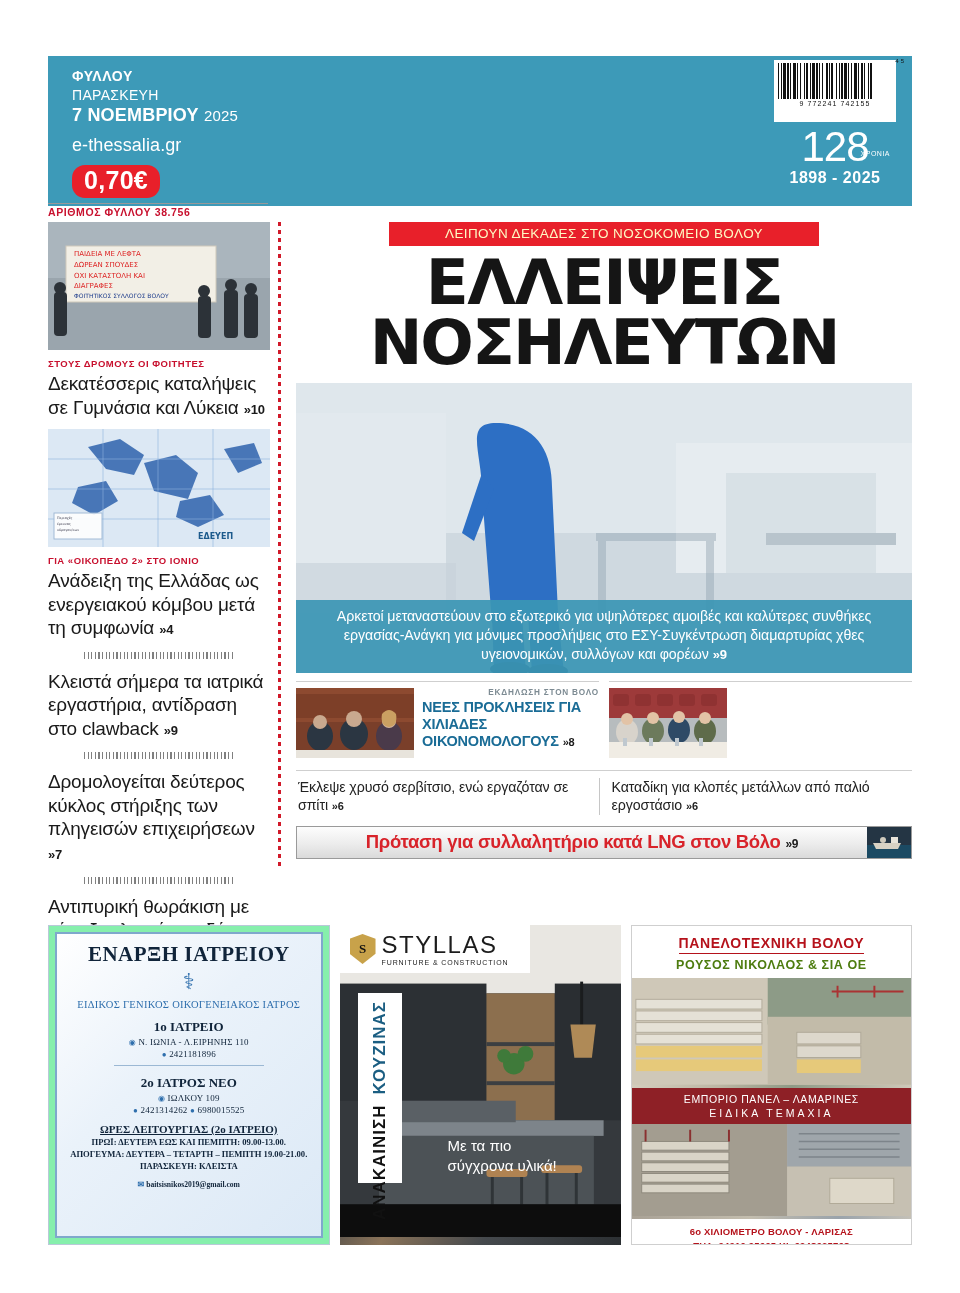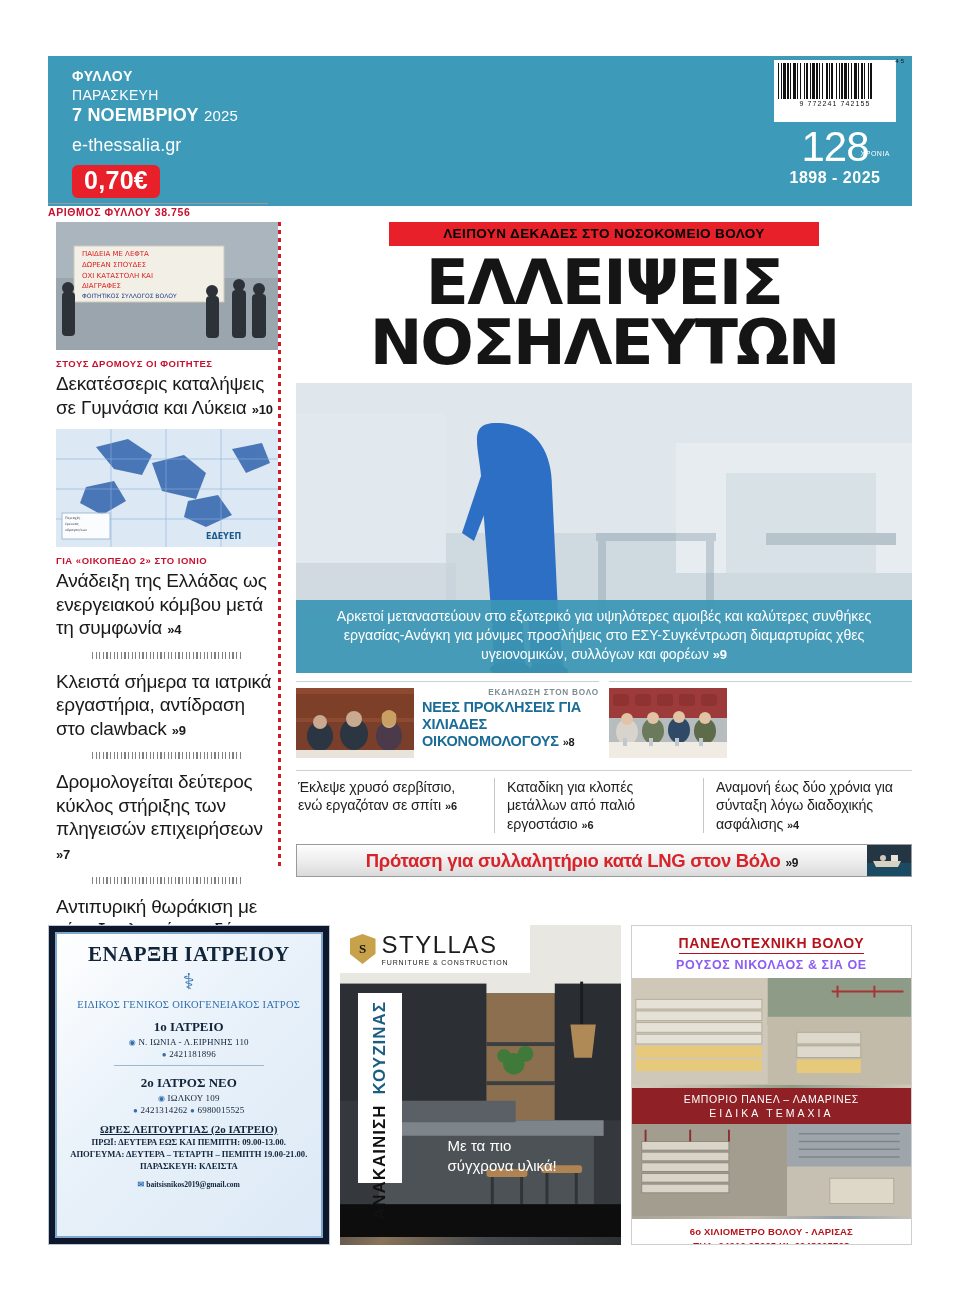--- a/index.html
+++ b/index.html
@@ -17,21 +17,21 @@
     background: #3d9ab8;
   }
   .mh-left { position:absolute; left:24px; top:12px; width:190px; color:#fff; }
   .mh-city { font-size:14px; font-weight:700; letter-spacing:0.6px; line-height:1.25;}
   .mh-day  { font-size:14px; font-weight:400; letter-spacing:0.3px; line-height:1.3;}
   .mh-date { font-size:18px; font-weight:700; letter-spacing:0.2px; line-height:1.25; }
   .mh-date span.yr { font-weight:400; font-size:15px; }
   .mh-site { font-size:18px; font-weight:400; margin-top:9px; letter-spacing:0.1px;}
   .mh-price {
     margin-top:9px; display:inline-block; background:#e8202a; color:#fff;
-    font-size:25px; font-weight:700; padding:1px 12px 3px; border-radius:6px;
+    font-size:25px; font-weight:700; padding:1px 12px 3px; border-radius:13px;
     letter-spacing:0.3px;
   }
   .mh-logo {
     position:absolute; left:205px; top:18px; width:520px; text-align:center;
   }
   .mh-logo .word {
     font-family:"DejaVu Sans", sans-serif;
     font-size:83px; font-weight:700; color:#fff; letter-spacing:-1px;
     line-height:0.97; white-space:nowrap;
   }
@@ -61,21 +61,21 @@
   .anniv .chron { position:absolute; right:6px; bottom:9px; font-size:7px; letter-spacing:0.5px;}
   .anniv .years { font-size:16px; font-weight:700; letter-spacing:0.5px; margin-top:3px;}
 
   .issue-no {
     position:absolute; left:48px; top:206px; font-size:10.5px; font-weight:700;
     color:#c8102e; letter-spacing:0.6px;
   }
   .mh-rule { position:absolute; left:48px; top:203px; width:220px; height:1px; background:#999; }
 
   
-  .leftcol { position:absolute; left:56px; top:222px; width:222px; }
+  .leftcol { position:absolute; left:48px; top:222px; width:222px; }
   .lc-photo { width:222px; height:128px; position:relative; overflow:hidden; background:#cfd6da;}
   .lc-kicker { font-size:9.5px; font-weight:700; color:#c8102e; letter-spacing:0.5px; margin:8px 0 3px;}
   .lc-head {
     font-size:19px; line-height:1.24; color:#1a1a1a; font-weight:400; letter-spacing:-0.2px;
   }
   .ref { font-weight:700; font-size:13px; white-space:nowrap; }
   .dots-sep { margin:12px 0 11px; height:7px;
     background-image:repeating-linear-gradient(to right,#555 0 1.2px,transparent 1.2px 3.6px);
     background-size:100% 7px; background-repeat:no-repeat; background-position:center;
     width:150px; margin-left:auto; margin-right:auto; opacity:.75;}
@@ -84,22 +84,22 @@
 
   
   .vdots {
     position:absolute; left:278px; top:222px; width:3px; height:648px;
     background-image:repeating-linear-gradient(to bottom,#d11a2a 0 4px,transparent 4px 8px);
   }
 
   
   .main { position:absolute; left:296px; top:222px; width:616px; }
   .topbar-red {
-    margin:0 auto; width:430px; background:#e8202a; color:#000000; text-align:center;
-    font-size:13.5px; font-weight:700; letter-spacing:0.4px; padding:4px 0 5px;
+    margin:0 auto; width:430px; background:#e8202a; color:#fef9c3; text-align:center;
+    font-size:13.5px; font-weight:400; letter-spacing:0.4px; padding:4px 0 5px;
   }
   .mega {
     text-align:center; color:#151515; font-weight:700;
     font-size:63px; line-height:0.96; letter-spacing:-1.5px; margin-top:7px;
     font-family:"DejaVu Sans", sans-serif;
   }
   .mega .l2 { letter-spacing:-2px; }
 
   .hero {
     position:relative; margin-top:9px; width:616px; height:290px; overflow:hidden;
@@ -133,21 +133,21 @@
   }
   .lng-text { flex:1; text-align:center; color:#d8232a; font-size:18.5px; font-weight:700; letter-spacing:-0.3px;}
   .lng-text .ref{ color:#1a1a1a; font-size:12px;}
   .lng-thumb { width:44px; height:31px; background:#2a3d4d; overflow:hidden; position:relative;}
 
   
   .ads { position:absolute; left:48px; top:925px; width:864px; height:320px; display:flex; gap:10px;}
   .ad { position:relative; overflow:hidden; }
 
   
-  .ad1 { width:288px; background:#0f172a; border:1px solid #b9c9d8; padding:6px; }
+  .ad1 { width:288px; background:#86efac; border:1px solid #b9c9d8; padding:6px; }
   .ad1-inner{ border:2px solid #7fa8cc; height:100%; background:
       linear-gradient(135deg,#ffffff 0%,#eaf2fa 40%,#dce9f6 100%); padding:8px 6px; text-align:center;}
   .ad1 .t1 { font-family:"Liberation Serif", serif; font-size:21px; font-weight:700; color:#10243a; letter-spacing:0.5px;}
   .caduceus { color:#2f6fad; font-size:22px; line-height:1; margin:4px 0 6px;}
   .ad1 .t2 { font-family:"Liberation Serif", serif; font-size:22px; font-weight:700; color:#10243a; letter-spacing:0.4px;}
   .ad1 .t3 { font-family:"Liberation Serif", serif; font-size:10.5px; color:#2f6fad; letter-spacing:0.3px; margin-top:1px;}
   .ad1 .t4 { font-family:"Liberation Serif", serif; font-size:13px; font-weight:700; color:#10243a; margin-top:9px;}
   .ad1 .line { font-family:"Liberation Serif", serif; font-size:9px; color:#10243a; margin-top:2px; letter-spacing:0.2px;}
   .pin{ color:#2f6fad; font-size:8px; }
   .hr-thin{ height:1px; background:#9bb8d4; width:150px; margin:6px auto;}
@@ -179,21 +179,21 @@
   .ad2-tag{ position:absolute; left:108px; bottom:70px; color:#fff; font-size:15px; line-height:1.3;}
   .ad2-bottom{ position:absolute; left:0; bottom:0; width:288px; height:34px; background:#0d0d0d;
                color:#fff; font-size:12.5px; display:flex; align-items:center; justify-content:center;
                letter-spacing:0.2px;}
 
   
   .ad3 { width:288px; background:#fff; border:1px solid #cfcfcf; }
   .ad3-head{ padding:8px 6px 6px; text-align:center; }
   .ad3-h1{ font-size:14px; font-weight:700; color:#b5121b; letter-spacing:0.6px;
            border-bottom:1.5px solid #b5121b; display:inline-block; padding-bottom:2px;}
-  .ad3-h2{ font-size:12.5px; font-weight:700; color:#8b5cf6; letter-spacing:0.6px; margin-top:4px;}
+  .ad3-h2{ font-size:12.5px; font-weight:700; color:#4d7c0f; letter-spacing:0.6px; margin-top:4px;}
   .ad3-photo1{ height:110px; background:linear-gradient(100deg,#d8d2c3 0%,#bdb6a4 35%,#8f9a86 60%,#cfc9ba 100%);}
   .ad3-band{ background:#8e2026; color:#fff; text-align:center; padding:5px 0 5px;}
   .ad3-band .b1{ font-size:10.5px; letter-spacing:0.6px;}
   .ad3-band .b2{ font-size:10.5px; letter-spacing:3px; margin-top:2px;}
   .ad3-photo2{ height:95px; background:linear-gradient(80deg,#a9a296 0%,#c3bdae 40%,#9aa3ab 70%,#cdc7ba 100%);}
   .ad3-foot{ text-align:center; padding:6px 4px 8px; }
   .ad3-foot div{ font-size:9.5px; font-weight:700; color:#b5121b; letter-spacing:0.2px; line-height:1.45;}
 
   
   .ph{position:absolute; inset:0;}
@@ -490,24 +490,20 @@
 
     <div class="three-briefs">
       <div class="brief">
         <span>Έκλεψε χρυσό σερβίτσιο, ενώ εργαζόταν σε σπίτι</span>
         <span class="ref">»6</span>
       </div>
       <div class="brief">
         <span>Καταδίκη για κλοπές μετάλλων από παλιό εργοστάσιο</span>
         <span class="ref">»6</span>
       </div>
-      <div class="brief">
-        <span>Αναμονή έως δύο χρόνια για σύνταξη λόγω διαδοχικής ασφάλισης</span>
-        <span class="ref">»4</span>
-      </div>
     </div>
 
     <div class="lng-bar">
       <div class="lng-text">
         <span>Πρόταση για συλλαλητήριο κατά LNG στον Βόλο</span>
         <span class="ref">»9</span>
       </div>
       <div class="lng-thumb">
         <svg class="ph" viewBox="0 0 44 31" preserveAspectRatio="none">
           <rect width="44" height="31" fill="#243544"></rect>

